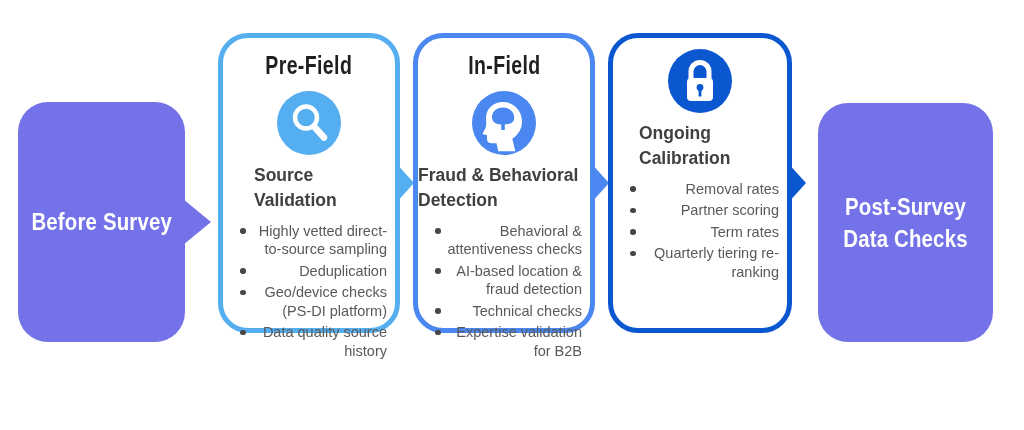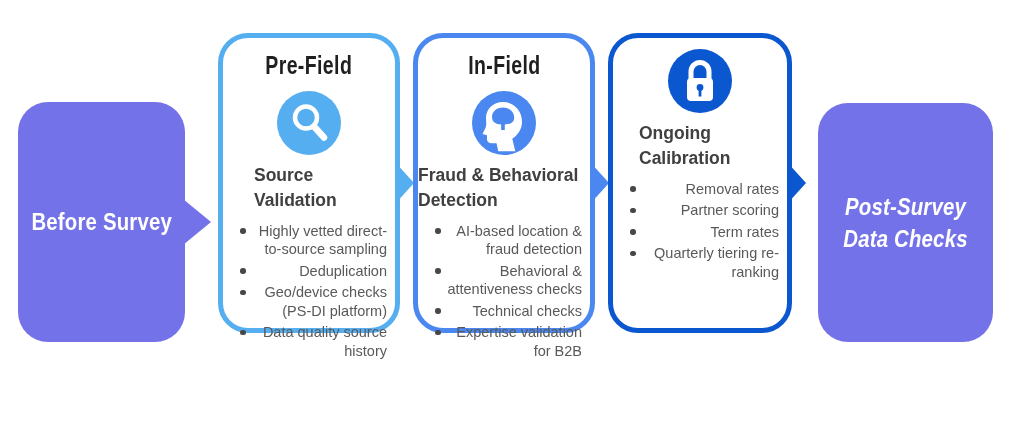--- a/index.html
+++ b/index.html
@@ -7,21 +7,21 @@
     position:relative;width:1024px;height:430px;background:#ffffff;
     font-family:"Liberation Sans",sans-serif;overflow:hidden;
   }
   
   .endpoint{
     position:absolute;background:var(--accent,#7472E8);border-radius:30px;
     display:flex;align-items:center;justify-content:center;
     color:#ffffff;font-weight:bold;text-align:center;
   }
   .endpoint.start{left:18px;top:102px;width:167px;height:240px;align-items:center;}
-  .endpoint.end{left:818px;top:103px;width:175px;height:239px;font-style:italic;}
+  .endpoint.end{left:818px;top:103px;width:175px;height:239px;}
   .endpoint .label{
     font-size:24px;line-height:1.3;display:inline-block;
     transform:scaleX(0.85);letter-spacing:0.2px;white-space:nowrap;
   }
   .endpoint.end .label{white-space:normal;max-width:155px;}
   .start-arrow{
     position:absolute;left:100%;margin-left:-2px;top:50%;transform:translateY(-50%);
     width:0;height:0;border-top:23px solid transparent;border-bottom:23px solid transparent;
     border-left:28px solid var(--accent,#7472E8);
   }
@@ -94,22 +94,22 @@
     <div class="stage-title"><span class="condensed">In-Field</span></div>
     <div class="icon-wrap">
       <svg viewBox="0 0 64 64">
         <circle cx="32" cy="32" r="32" fill="var(--accent)"></circle>
         <path fill="#ffffff" d="M31 11c-10 0-17 7-17 16 0 4 1 7-1 11l-2.5 5 4.5 1.2v4.3c0 2.3 2 3.8 4.8 3.8h4.7l1.8 8h17l-3-12.5c5.8-4 9.7-9.8 9.7-17C50 19 41.5 11 31 11z"></path>
         <path fill="var(--accent)" d="M31 16.5c-6.5 0-11 4.2-11 9.4 0 4.3 3.2 7.1 8.2 7.4.8 0 1 .3 1 1v4.7h3.6v-4.7c0-.7.2-1 1-1 5 0 8.4-2.4 8.4-6.6 0-6-5.2-10.2-11.2-10.2z"></path>
       </svg>
     </div>
     <div class="stage-heading">Fraud &amp; Behavioral Detection</div>
     <ul class="bullets">
+      <li><span>Behavioral &amp; attentiveness checks</span></li>
       <li><span>AI-based location &amp; fraud detection</span></li>
-      <li><span>Behavioral &amp; attentiveness checks</span></li>
       <li><span>Technical checks</span></li>
       <li><span>Expertise validation for B2B</span></li>
     </ul>
     <div class="stage-arrow"></div>
   </div>
 
   <div class="stage s2" style="--accent: #0B57D0;">
     <div class="icon-wrap">
       <svg viewBox="0 0 64 64">
         <circle cx="32" cy="32" r="32" fill="var(--accent)"></circle>

